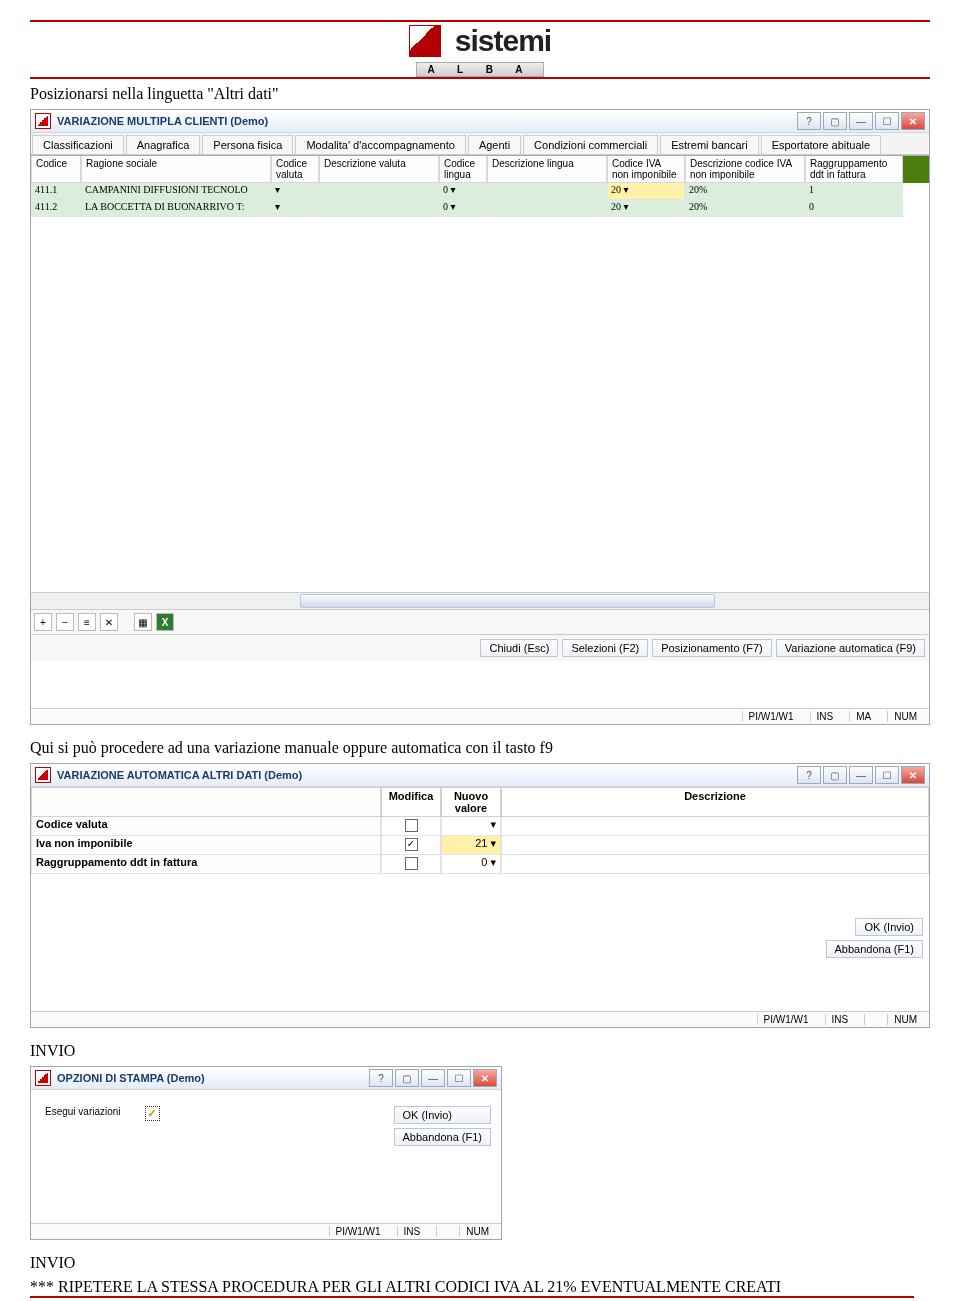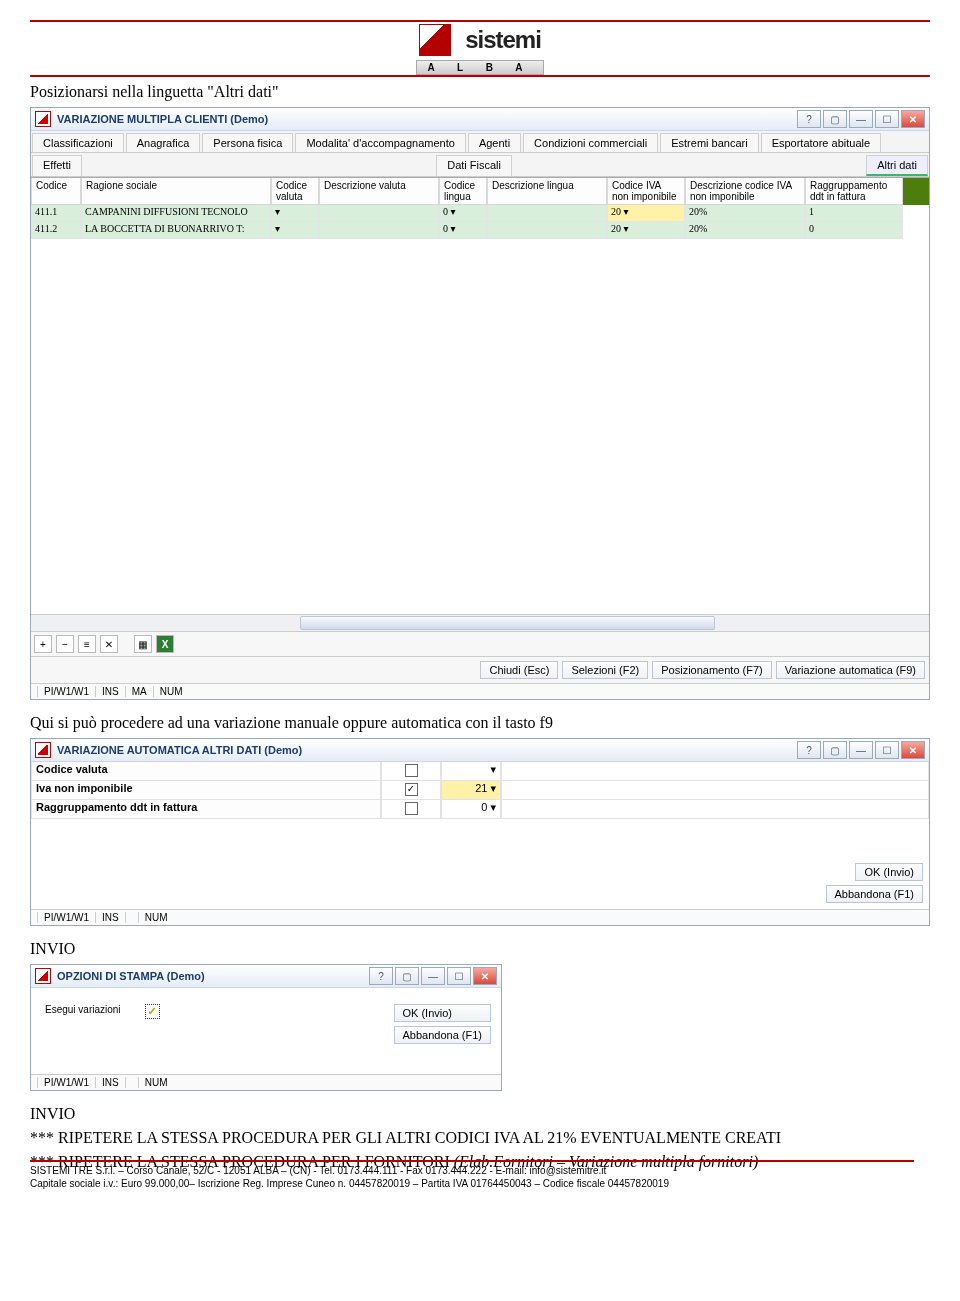--- a/index.html
+++ b/index.html
@@ -1,20 +1,20 @@
 <!DOCTYPE html>
 <html><head>
 <meta charset="utf-8">
 <style>
   body { margin:0; font-family: "Times New Roman", serif; background:#fff; width:960px; }
   .page { padding: 20px 30px 10px 30px; min-height: 1200px; position:relative; box-sizing:border-box;}
   .topline, .redbar { height:2px; background:#b30000; }
   .header-img { display:flex; justify-content:center; align-items:center; gap:6px; padding:2px 0;}
   .logo-red { width:30px; height:30px; background:linear-gradient(135deg,#fff 40%,#b30000 40%); border:1px solid #b30000;}
-  .logo-text { font-family: Arial, sans-serif; font-weight:bold; font-size:24px; letter-spacing:-1px; color:#222;margin-left:8px;}
+  .logo-text { font-family: Arial, sans-serif; font-weight:bold; font-size:30px; letter-spacing:-1px; color:#222;margin-left:8px;}
   .alba { display:flex; justify-content:center; margin-top:2px;}
   .alba-box { font-family: Arial; font-size:10px; font-weight:bold; letter-spacing:10px; padding:1px 10px; background:linear-gradient(#eee,#ccc); border:1px solid #aaa;}
   .doc-text { font-size:16px; margin:6px 0;}
   
   .win { border:1px solid #9aa9c0; font-family: "Segoe UI","Tahoma",sans-serif; font-size:11px; background:#fff; margin:6px 0 14px 0;}
   .titlebar { background:linear-gradient(#fff,#e4ecf7); height:22px; display:flex; align-items:center; padding:0 4px; border-bottom:1px solid #cbd6e6;}
   .titlebar .ico { width:14px;height:14px;background:#fff;border:1px solid #b00;position:relative;margin-right:6px;}
   .titlebar .ico::after{content:"";position:absolute;inset:2px;background:linear-gradient(135deg,#fff 45%,#c00 45%);}
   .titlebar .ttl { font-weight:bold; color:#1a3b6e; font-size:11px;}
   .titlebar .spacer{flex:1;}
@@ -31,21 +31,21 @@
   .grid-body > div { border:1px solid #e4e4e4; border-top:none; padding:1px 3px; height:14px; background:#d9eedb; overflow:hidden; white-space:nowrap;}
   .grid-body > div.hi{ background:#fff2a8;}
   .big-empty{ height:375px; background:#fff;}
   .hscroll{ height:16px; background:#eef0f2; border-top:1px solid #ccc; position:relative;}
   .hscroll .thumb{position:absolute;left:0;top:1px;height:12px;width:46%;background:linear-gradient(#f9fbfd,#d0dae8);border:1px solid #b9c6d9;border-radius:2px; margin-left:30%;}
   .toolbar{display:flex;align-items:center;gap:4px;padding:3px;border-top:1px solid #ccc;background:#f7f7f7;}
   .tbtn{width:16px;height:16px;border:1px solid #bbb;background:#fff;display:flex;align-items:center;justify-content:center;font-size:10px;}
   .xl{background:#2d7d32;color:#fff;font-weight:bold;}
   .btnbar{display:flex;justify-content:flex-end;gap:4px;padding:4px;background:#f7f7f7;border-top:1px solid #ccc;}
   .pbtn{border:1px solid #b9c6d9;background:linear-gradient(#fdfdfd,#eef1f6);padding:2px 8px;font-size:11px;}
-  .status{display:flex;gap:0;padding:2px 6px;background:#fafafa;border-top:1px solid #ccc;font-size:10px;}
+  .status{display:flex;justify-content:flex-end;gap:10px;padding:2px 6px;background:#fafafa;border-top:1px solid #ccc;font-size:10px;margin-top:47px;}
   .status span{border-left:1px solid #ccc;padding:0 6px;}
   
   .g2-head{display:grid;grid-template-columns: 350px 60px 60px 1fr;background:#fff;}
   .g2-head > div{border:1px solid #d0d0d0;padding:2px 4px;font-size:11px;font-weight:bold;text-align:center;}
   .g2-head > div:first-child{text-align:left;background:#fdfdfd;}
   .g2-body{display:grid;grid-template-columns: 350px 60px 60px 1fr;}
   .g2-body>div{border:1px solid #e2e2e2;border-top:none;padding:1px 4px;font-size:11px;height:16px;}
   .g2-body>div.lbl{font-weight:bold;background:#fdfdfd;}
   .g2-body>div.hi{background:#fff2a8;}
   .chk{display:inline-block;width:11px;height:11px;border:1px solid #666;vertical-align:middle;}
@@ -88,25 +88,20 @@
     <div class="toprow-tabs" id="w1tabs">
         <div class="tab">Classificazioni</div>
         <div class="tab">Anagrafica</div>
         <div class="tab">Persona fisica</div>
         <div class="tab">Modalita' d'accompagnamento</div>
         <div class="tab">Agenti</div>
         <div class="tab">Condizioni commerciali</div>
         <div class="tab">Estremi bancari</div>
         <div class="tab">Esportatore abituale</div>
       </div>
-    <div class="toprow-tabs tabrow2">
-      <div class="tab">Effetti</div>
-      <div class="tab">Dati Fiscali</div>
-      <div class="tab altri sel">Altri dati</div>
-    </div>
     <div class="grid-head" id="w1head">
         <div>Codice</div>
         <div>Ragione sociale</div>
         <div>Codice valuta</div>
         <div>Descrizione valuta</div>
         <div>Codice lingua</div>
         <div>Descrizione lingua</div>
         <div>Codice IVA non imponibile</div>
         <div>Descrizione codice IVA non imponibile</div>
         <div>Raggruppamento ddt in fattura</div>
@@ -168,20 +163,26 @@
     <div class="titlebar">
       <span class="ico"></span>
       <span class="ttl">VARIAZIONE AUTOMATICA ALTRI DATI   (Demo)</span>
       <span class="spacer"></span>
       <span class="winbtn">?</span>
       <span class="winbtn">▢</span>
       <span class="winbtn">—</span>
       <span class="winbtn">☐</span>
       <span class="winbtn close">✕</span>
     </div>
+    <div class="g2-head" id="w2head">
+        <div></div>
+        <div>Modifica</div>
+        <div>Nuovo valore</div>
+        <div>Descrizione</div>
+      </div>
     <div id="w2body">
         <div class="g2-body">
           <div class="lbl">Codice valuta</div>
           <div style="text-align: center;"><span class="chk"></span></div>
           <div style="text-align: right;"> ▾</div>
           <div></div>
         </div>
         <div class="g2-body">
           <div class="lbl">Iva non imponibile</div>
           <div style="text-align: center;"><span class="chk on"></span></div>

